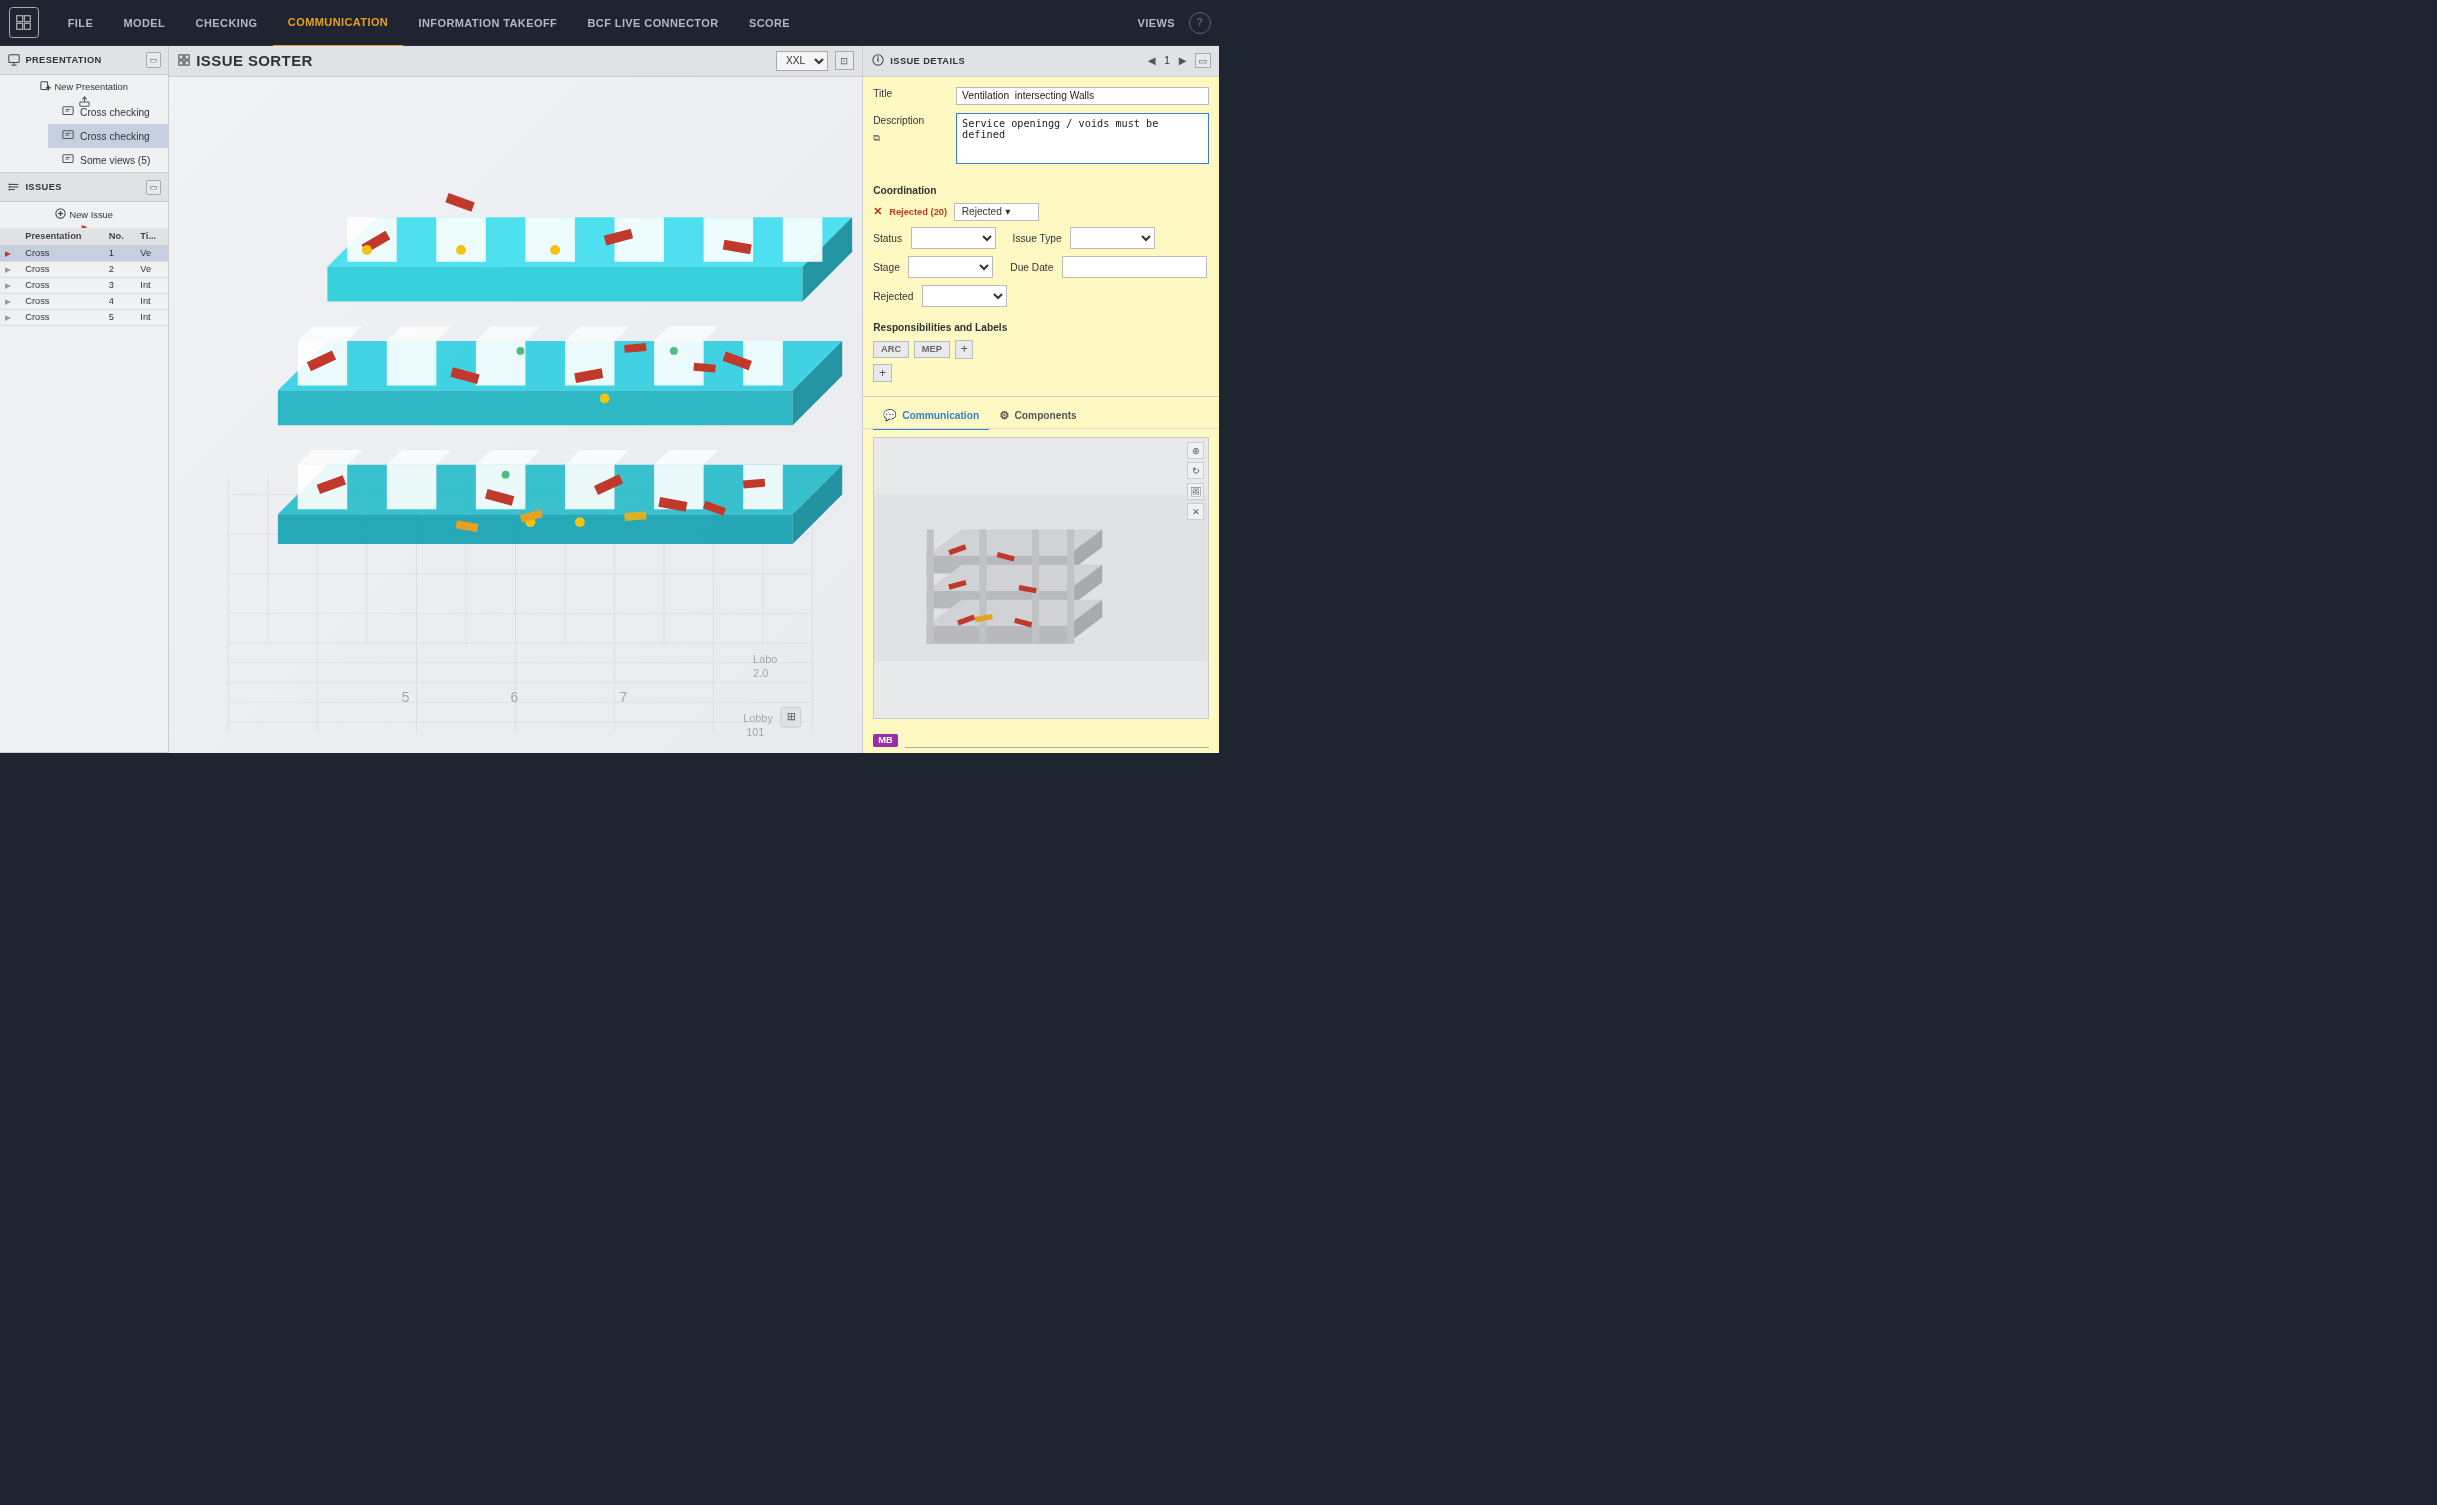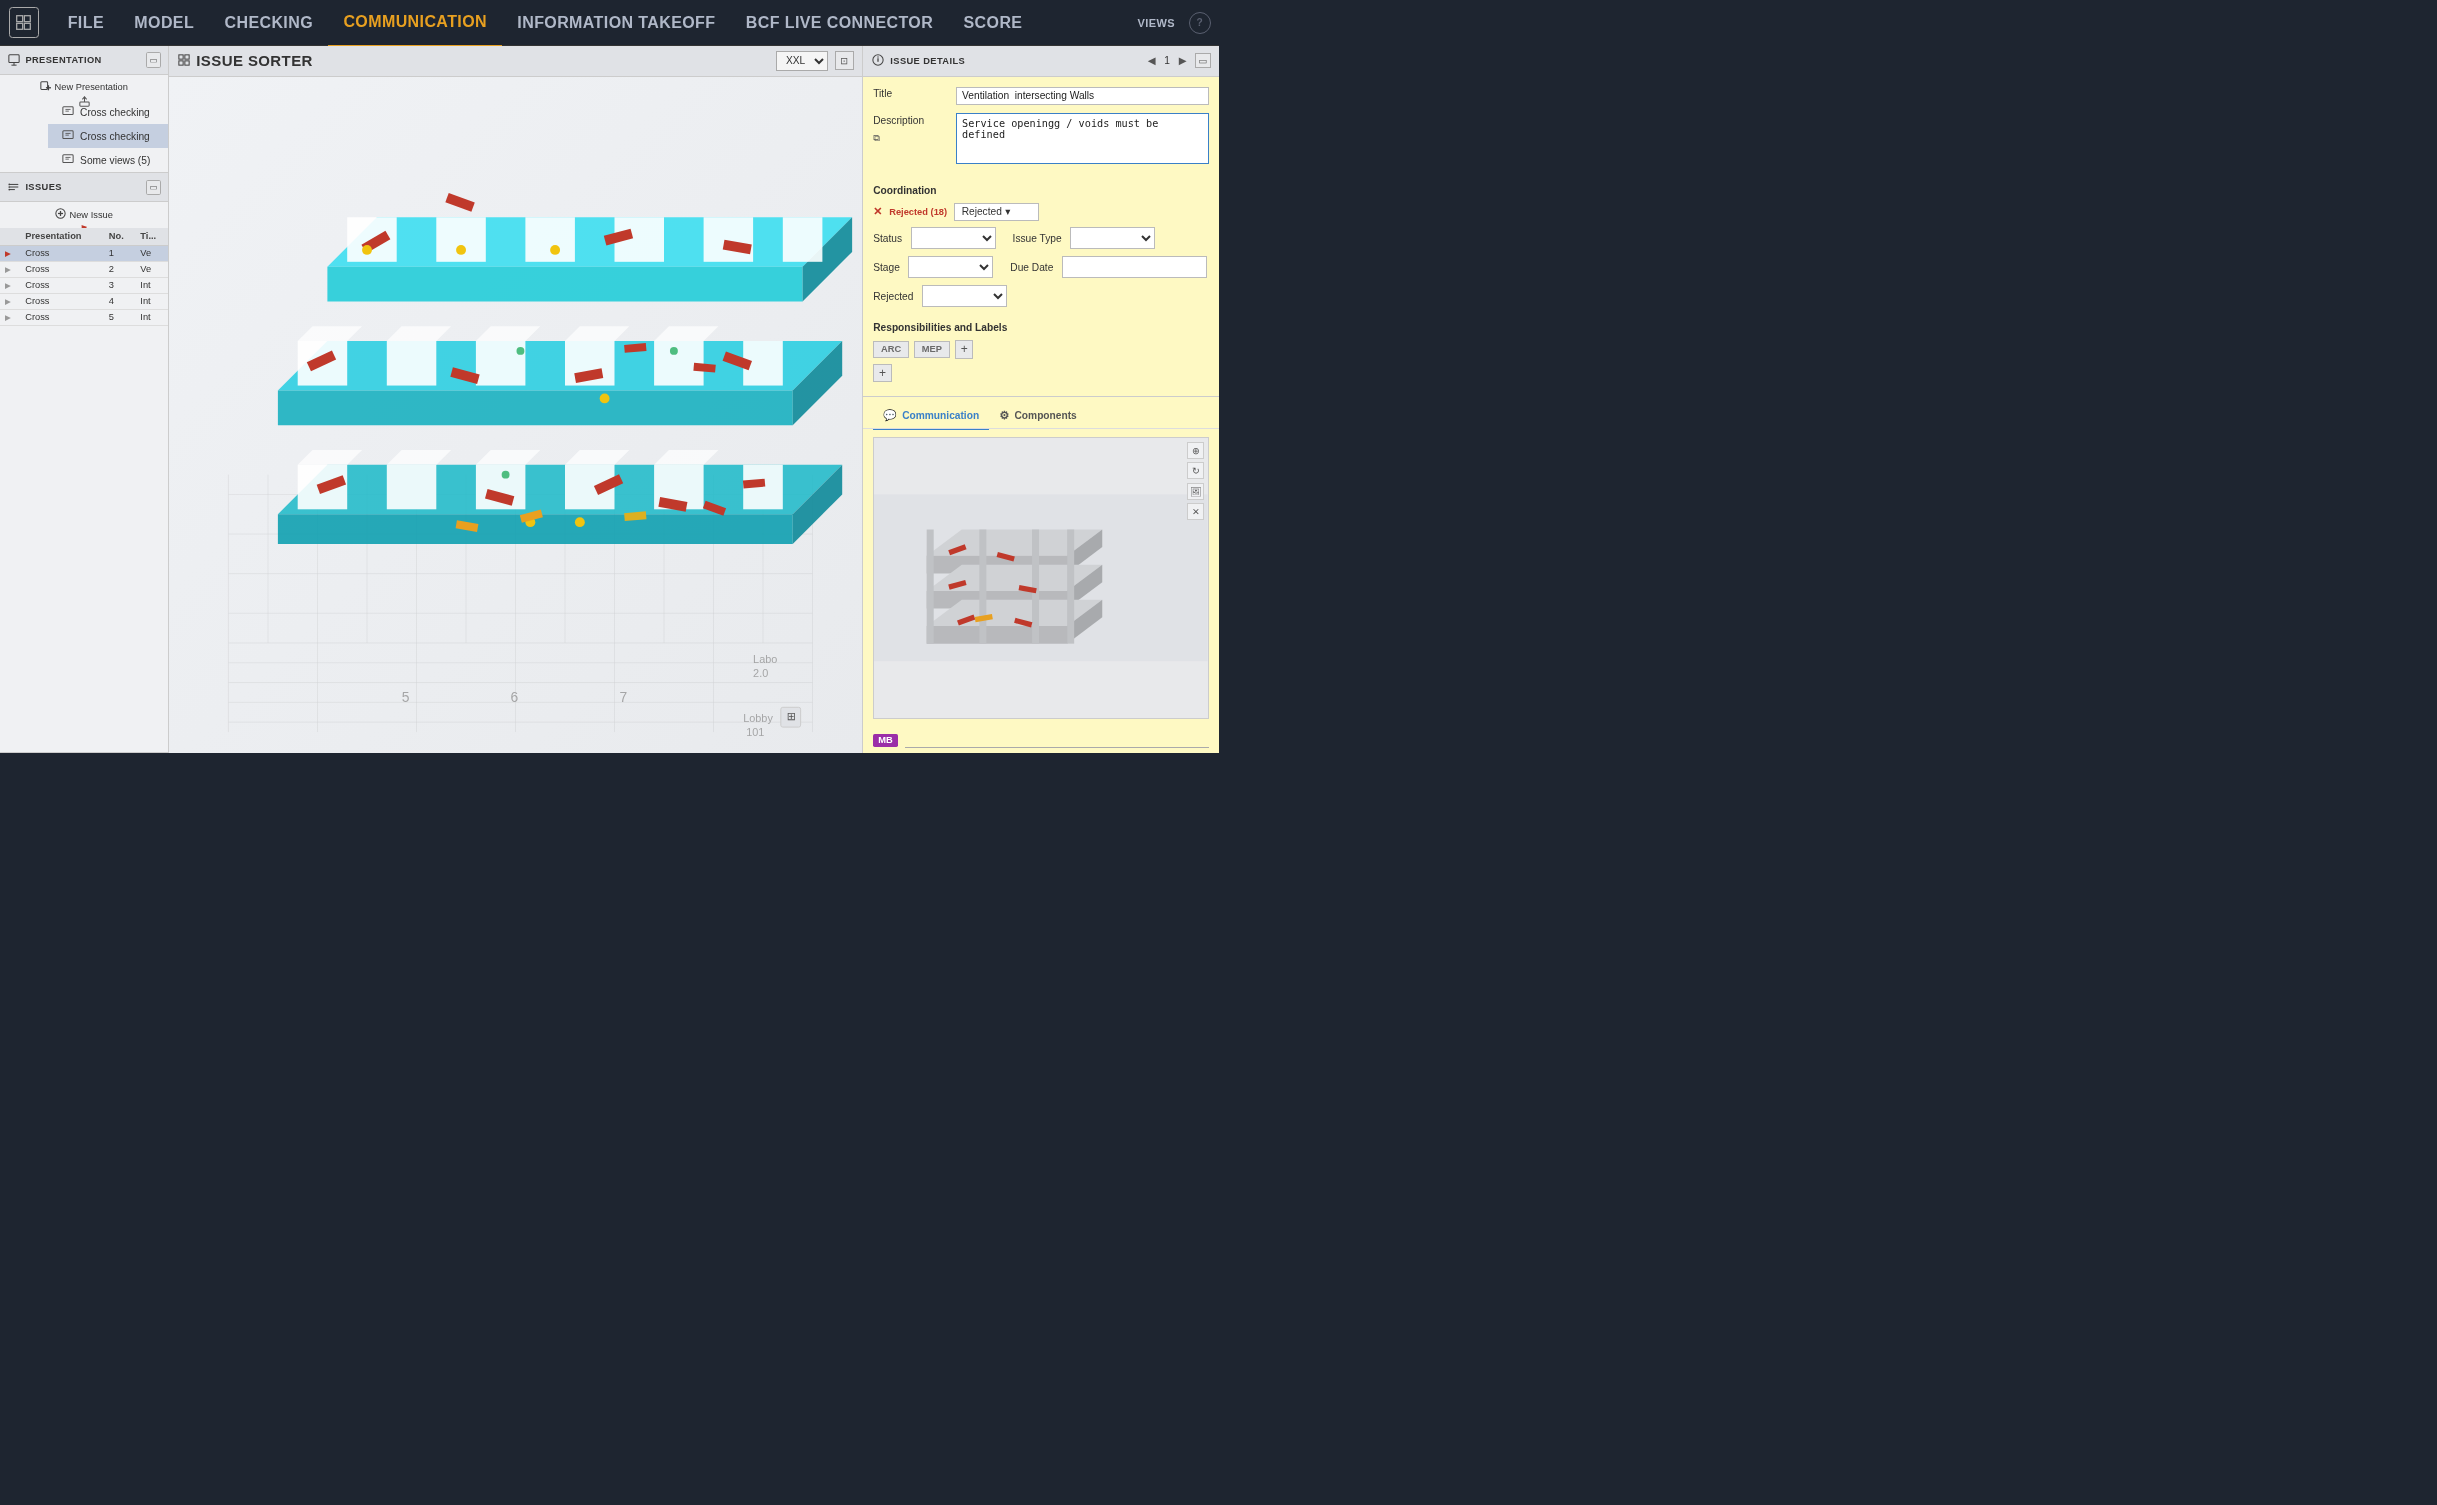--- a/index.html
+++ b/index.html
@@ -13,21 +13,21 @@
       padding: 0 8.5px; gap: 0;
     }
     .nav-logo {
       width: 30.5px; height: 30.5px; border: 1.3px solid #aaa; border-radius: 3.4px;
       display: flex; align-items: center; justify-content: center;
       margin-right: 13.5px; flex-shrink: 0;
     }
     .nav-logo svg { width: 17px; height: 17px; }
     .nav-item {
       padding: 0 15.2px; height: 46px; display: flex; align-items: center;
-      color: #b0b8c8; font-size: 16px; font-weight: 600; letter-spacing: 0.4px;
+      color: #b0b8c8; font-size: 11px; font-weight: 600; letter-spacing: 0.4px;
       cursor: pointer; text-transform: uppercase; white-space: nowrap;
     }
     .nav-item.active { color: #e8a020; border-bottom: 1.7px solid #e8a020; }
     .nav-right { margin-left: auto; display: flex; align-items: center; gap: 13.5px; }
     .nav-views { color: #b0b8c8; font-size: 11px; font-weight: 600; letter-spacing: 0.4px; cursor: pointer; }
     .nav-help {
       width: 22px; height: 22px; border-radius: 50%; border: 1.7px solid #5a6070;
       display: flex; align-items: center; justify-content: center;
       color: #5a6070; font-weight: bold; cursor: pointer;
     }
@@ -628,21 +628,21 @@
         <div class="form-value">
           <textarea class="form-textarea" style="">Service openingg / voids must be defined</textarea>
         </div>
       </div>
     </div>
 
     <div class="coordination-section">
       <div class="coord-title">Coordination</div>
       <div class="coord-row">
         <span class="x-icon">✕</span>
-        <span class="rejected-badge">Rejected (18)</span>
+        <span class="rejected-badge">Rejected (20)</span>
         <div class="rejected-dropdown">
           <span>Rejected</span>
           <span>▾</span>
         </div>
       </div>
       <div class="field-row">
         <span class="field-label">Status</span>
         <select class="field-select">
           <option></option>
         </select>

